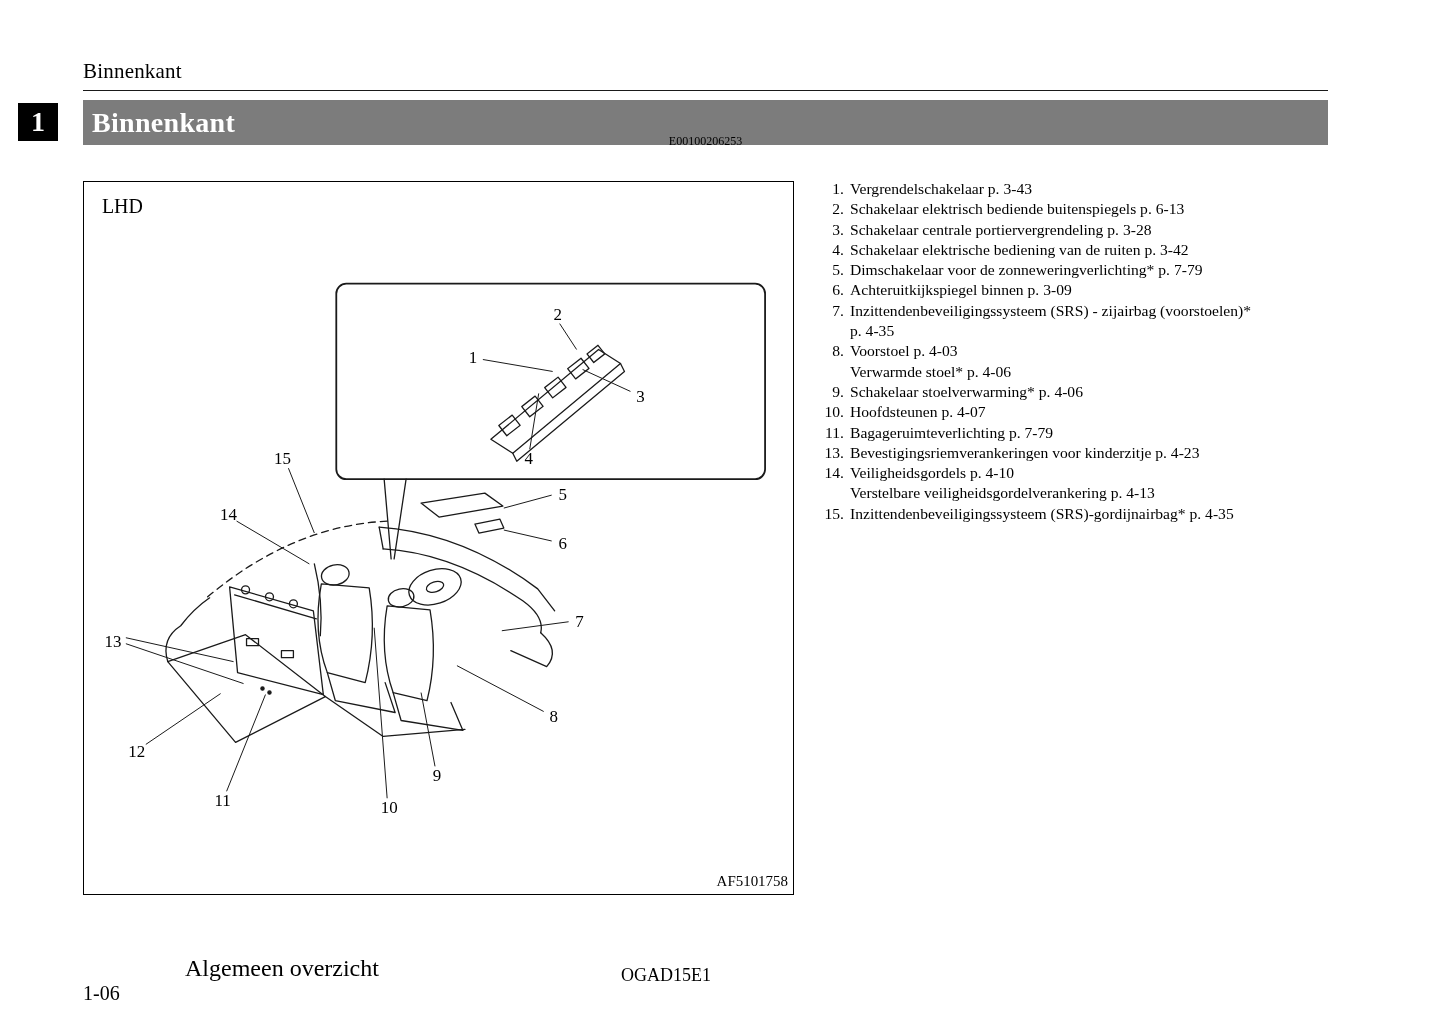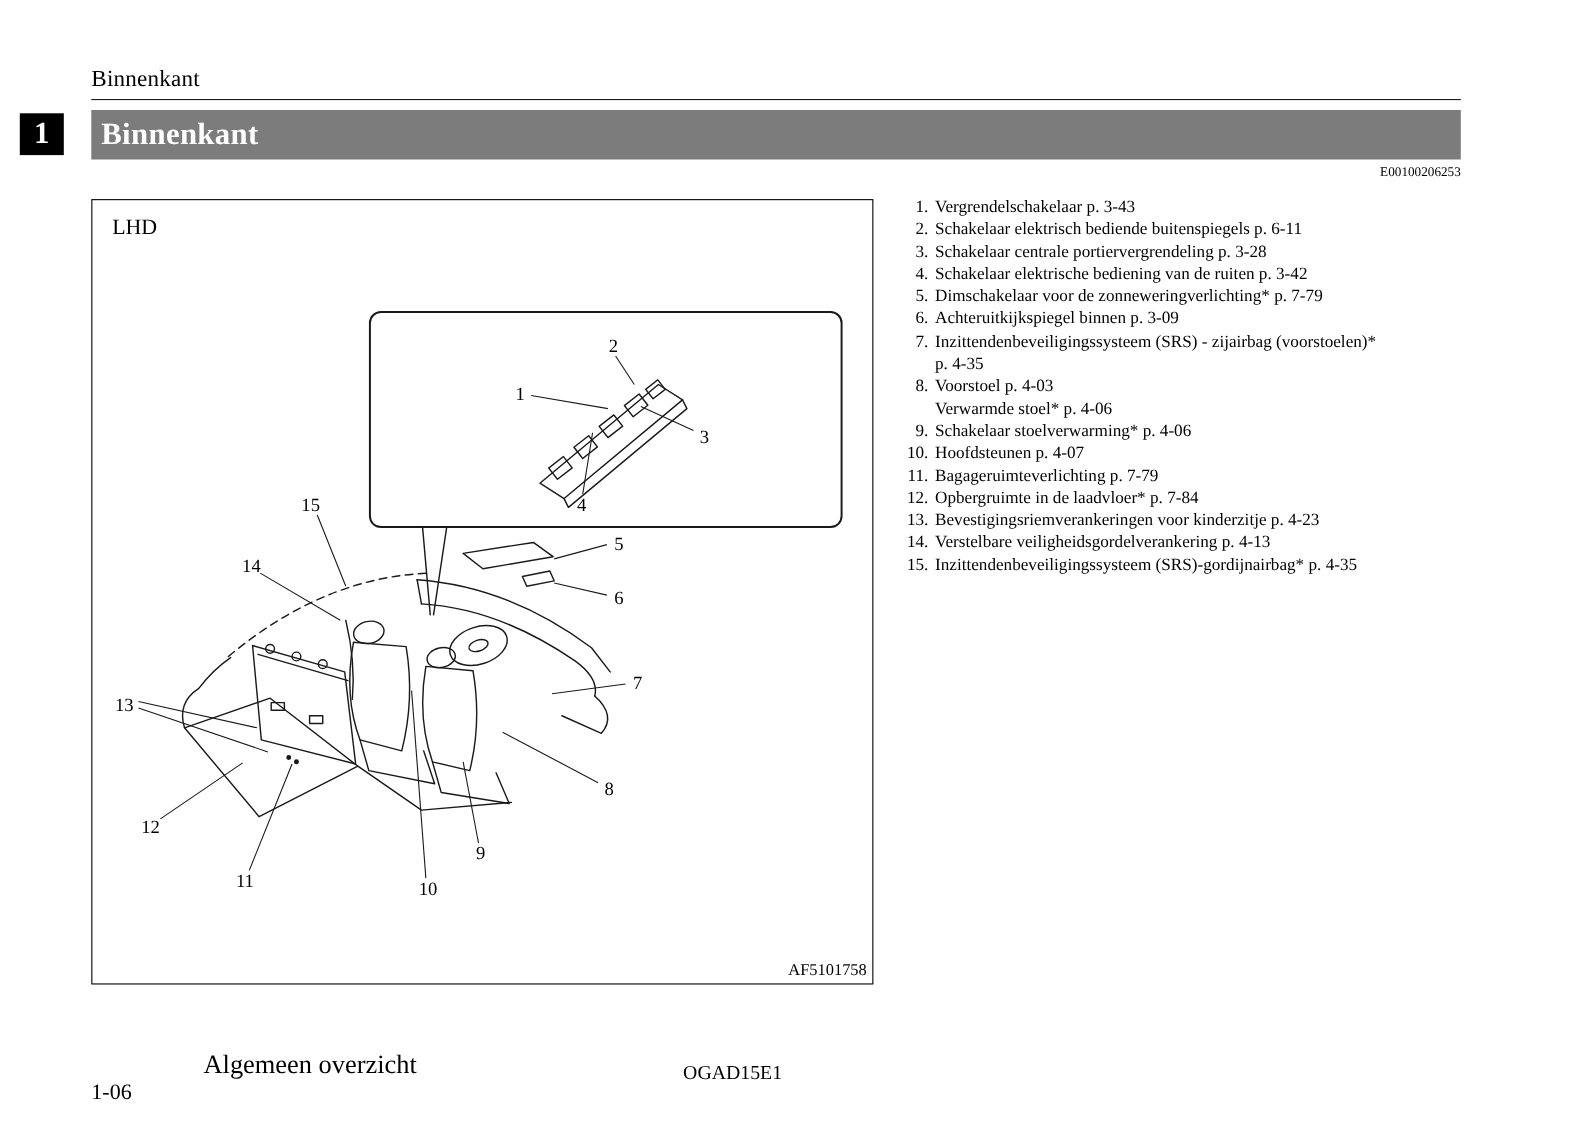--- a/index.html
+++ b/index.html
@@ -15,21 +15,21 @@
   .chapter-tab {
     position:absolute; left:18px; top:103px; width:40px; height:38px;
     background:#000; color:#fff; display:flex; align-items:center; justify-content:center;
     font-size:28px; font-weight:bold;
   }
   .banner {
     position:absolute; left:83px; top:100px; width:1245px; height:45px;
     background:#7c7c7c; display:flex; align-items:center;
   }
   .banner .banner-title { color:#fff; font-size:28px; font-weight:bold; padding-left:9px; letter-spacing:0.3px; }
-  .revision-code { position:absolute; left:83px; top:149px; width:1245px; text-align:right; font-size:12px; }
+  .revision-code { position:absolute; left:83px; top:134px; width:1245px; text-align:center; font-size:12px; }
   .figure {
     position:absolute; left:83px; top:181px; width:711px; height:714px;
     border:1px solid #000; background:#fff;
   }
   .figure svg { display:block; width:100%; height:100%; }
   svg text { font-family:"Liberation Serif", serif; fill:#000; }
   svg text.callout { font-size:17px; text-anchor:middle; }
   svg text.lhd { font-size:20px; }
   svg text.figcode { font-size:15px; text-anchor:end; }
   .parts-list { position:absolute; left:816px; top:179px; width:532px; font-size:15.6px; line-height:20.3px; }
@@ -158,21 +158,21 @@
 <div class="parts-list" id="parts-list">
     <div class="item">
       <span class="num">1.</span>
       <span class="txt">
         <div>Vergrendelschakelaar p. 3-43</div>
       </span>
     </div>
     <div class="item">
       <span class="num">2.</span>
       <span class="txt">
-        <div>Schakelaar elektrisch bediende buitenspiegels p. 6-11</div>
+        <div>Schakelaar elektrisch bediende buitenspiegels p. 6-13</div>
       </span>
     </div>
     <div class="item">
       <span class="num">3.</span>
       <span class="txt">
         <div>Schakelaar centrale portiervergrendeling p. 3-28</div>
       </span>
     </div>
     <div class="item">
       <span class="num">4.</span>
@@ -218,34 +218,29 @@
         <div>Hoofdsteunen p. 4-07</div>
       </span>
     </div>
     <div class="item">
       <span class="num">11.</span>
       <span class="txt">
         <div>Bagageruimteverlichting p. 7-79</div>
       </span>
     </div>
     <div class="item">
-      <span class="num">12.</span>
-      <span class="txt">
-        <div>Opbergruimte in de laadvloer* p. 7-84</div>
-      </span>
-    </div>
-    <div class="item">
       <span class="num">13.</span>
       <span class="txt">
         <div>Bevestigingsriemverankeringen voor kinderzitje p. 4-23</div>
       </span>
     </div>
     <div class="item">
       <span class="num">14.</span>
       <span class="txt">
+        <div>Veiligheidsgordels p. 4-10</div>
         <div>Verstelbare veiligheidsgordelverankering p. 4-13</div>
       </span>
     </div>
     <div class="item">
       <span class="num">15.</span>
       <span class="txt">
         <div>Inzittendenbeveiligingssysteem (SRS)-gordijnairbag* p. 4-35</div>
       </span>
     </div>
   </div>

